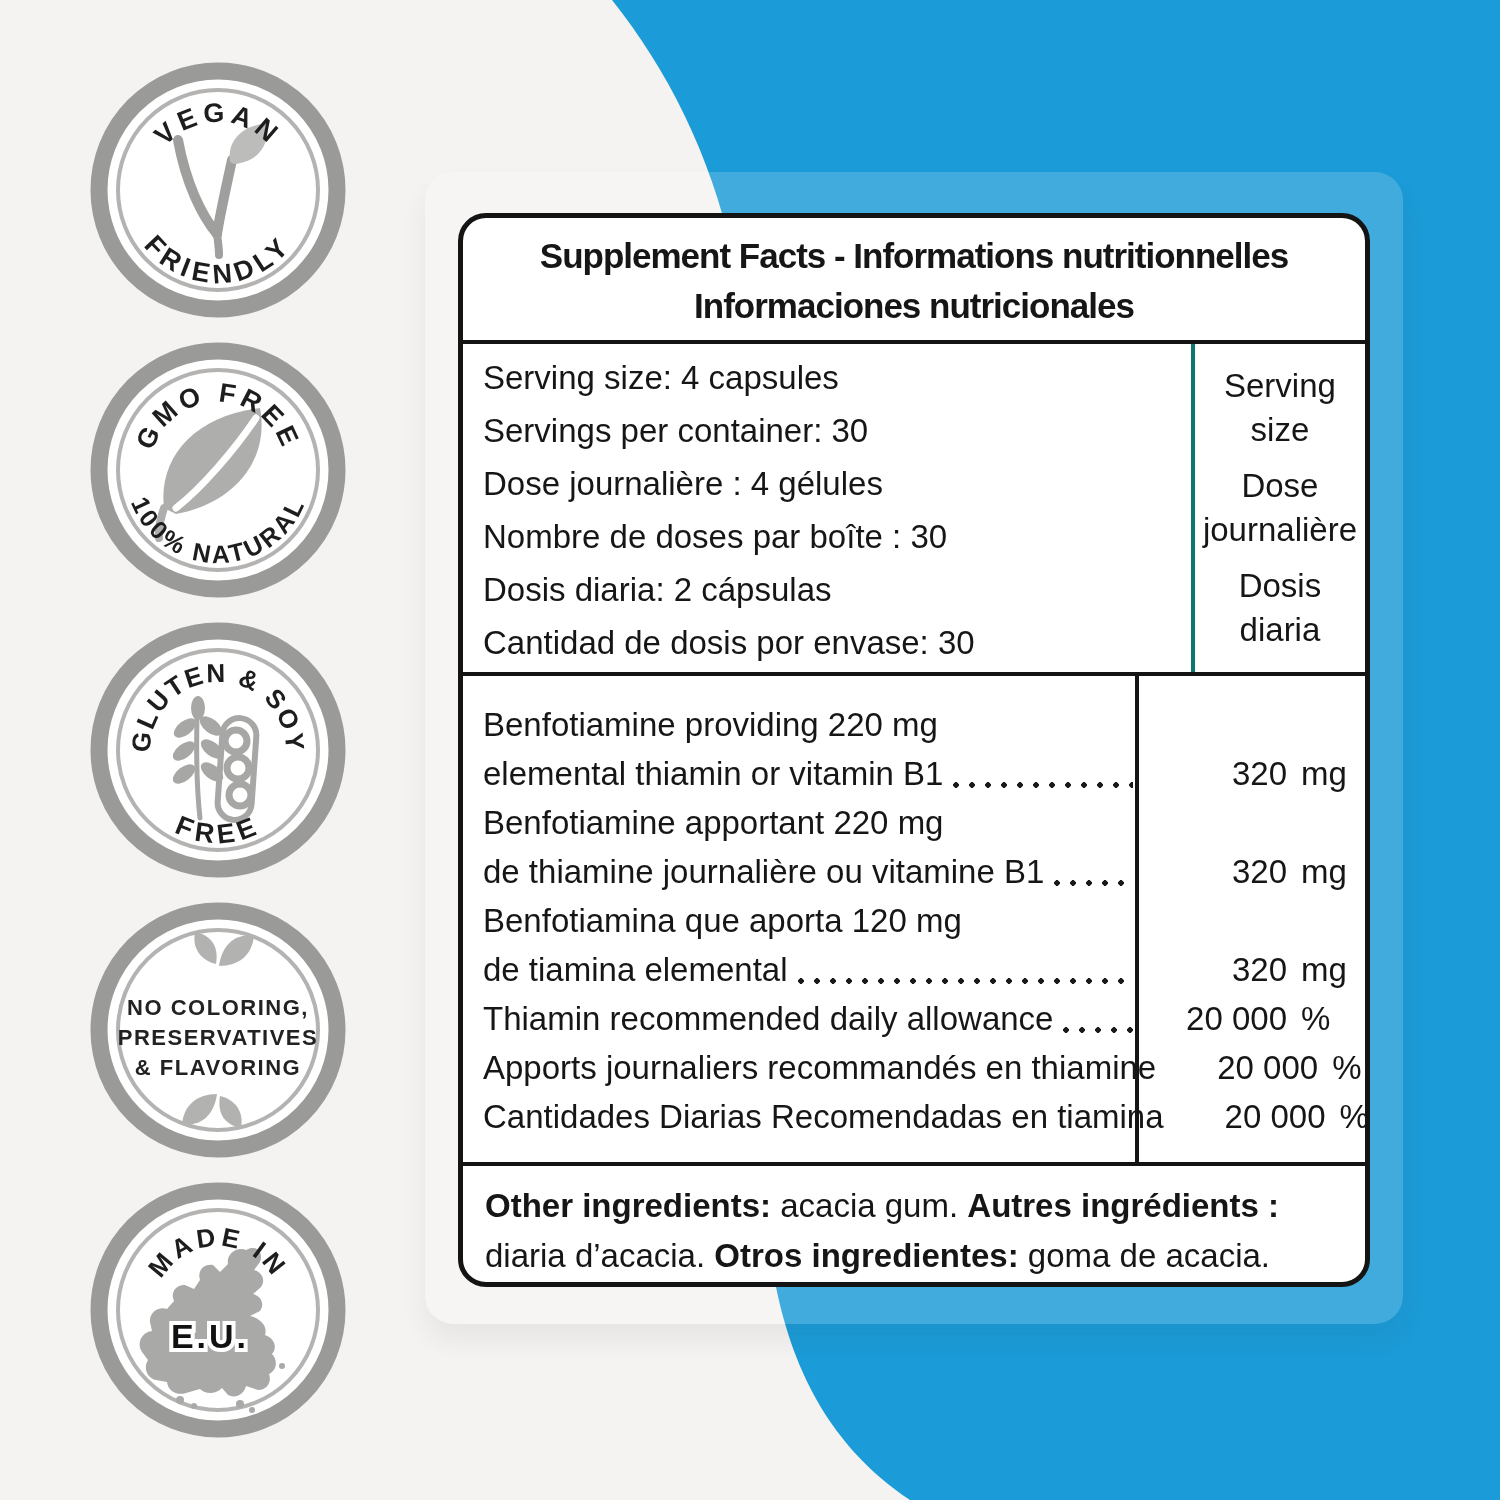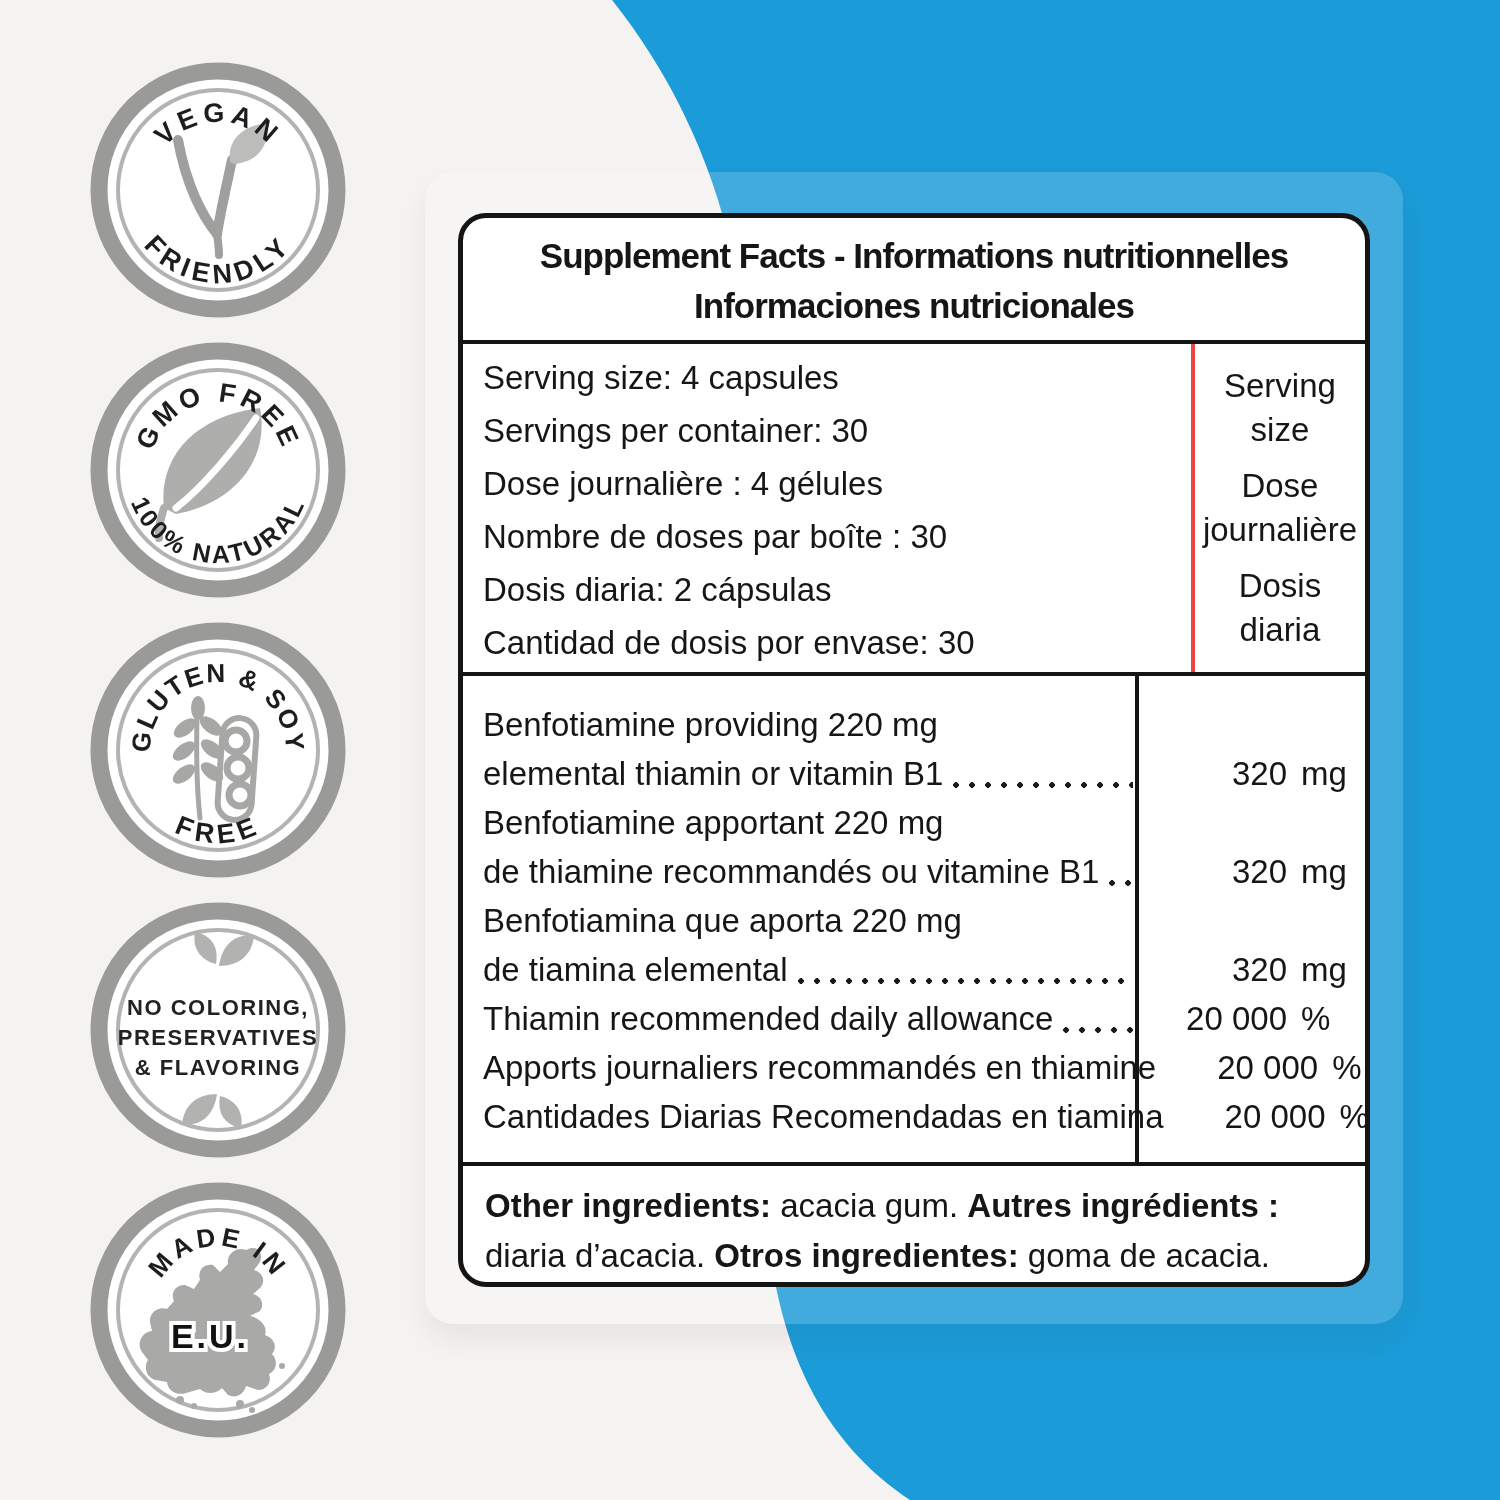--- a/index.html
+++ b/index.html
@@ -28,21 +28,21 @@
   }
   .panel-title{
     height:126px;box-sizing:border-box;border-bottom:4px solid #141414;
     text-align:center;padding-top:13px;
     font-weight:bold;font-size:35px;line-height:50px;letter-spacing:-1px;
   }
   .srv{height:332px;box-sizing:border-box;border-bottom:4px solid #141414;display:flex;}
   .srv-left{width:736px;box-sizing:border-box;padding:7px 0 0 20px;}
   .srv-left .row{font-size:33px;line-height:53px;white-space:nowrap;}
   .srv-right{
-    flex:1;border-left:4px solid #ef4444;box-sizing:border-box;
+    flex:1;border-left:4px solid #0f766e;box-sizing:border-box;
     display:flex;flex-direction:column;justify-content:space-around;
     text-align:center;font-size:33px;line-height:44px;padding:14px 8px;
   }
   .nut{flex:1;position:relative;box-sizing:border-box;padding:24px 20px 0 20px;}
   .nut-divider{position:absolute;left:672px;top:0;bottom:0;width:4px;background:#141414;}
   .nrow{display:flex;align-items:baseline;font-size:33px;line-height:49px;}
   .nrow .lbl{white-space:nowrap;}
   .leader{
     flex:1;height:8px;align-self:flex-end;margin:0 6px 9px 8px;
     background-image:radial-gradient(circle at 5px 4px,#1a1a1a 2.6px,rgba(0,0,0,0) 3px);
@@ -203,27 +203,27 @@
       <div class="nrow">
         <span class="lbl">elemental thiamin or vitamin B1</span>
         <span class="leader"></span>
         <span class="val">320</span>
         <span class="unit">mg</span>
       </div>
       <div class="nrow">
         <span class="lbl">Benfotiamine apportant 220 mg</span>
       </div>
       <div class="nrow">
-        <span class="lbl">de thiamine recommandés ou vitamine B1</span>
+        <span class="lbl">de thiamine journalière ou vitamine B1</span>
         <span class="leader"></span>
         <span class="val">320</span>
         <span class="unit">mg</span>
       </div>
       <div class="nrow">
-        <span class="lbl">Benfotiamina que aporta 220 mg</span>
+        <span class="lbl">Benfotiamina que aporta 120 mg</span>
       </div>
       <div class="nrow">
         <span class="lbl">de tiamina elemental</span>
         <span class="leader"></span>
         <span class="val">320</span>
         <span class="unit">mg</span>
       </div>
       <div class="nrow">
         <span class="lbl">Thiamin recommended daily allowance</span>
         <span class="leader"></span>

